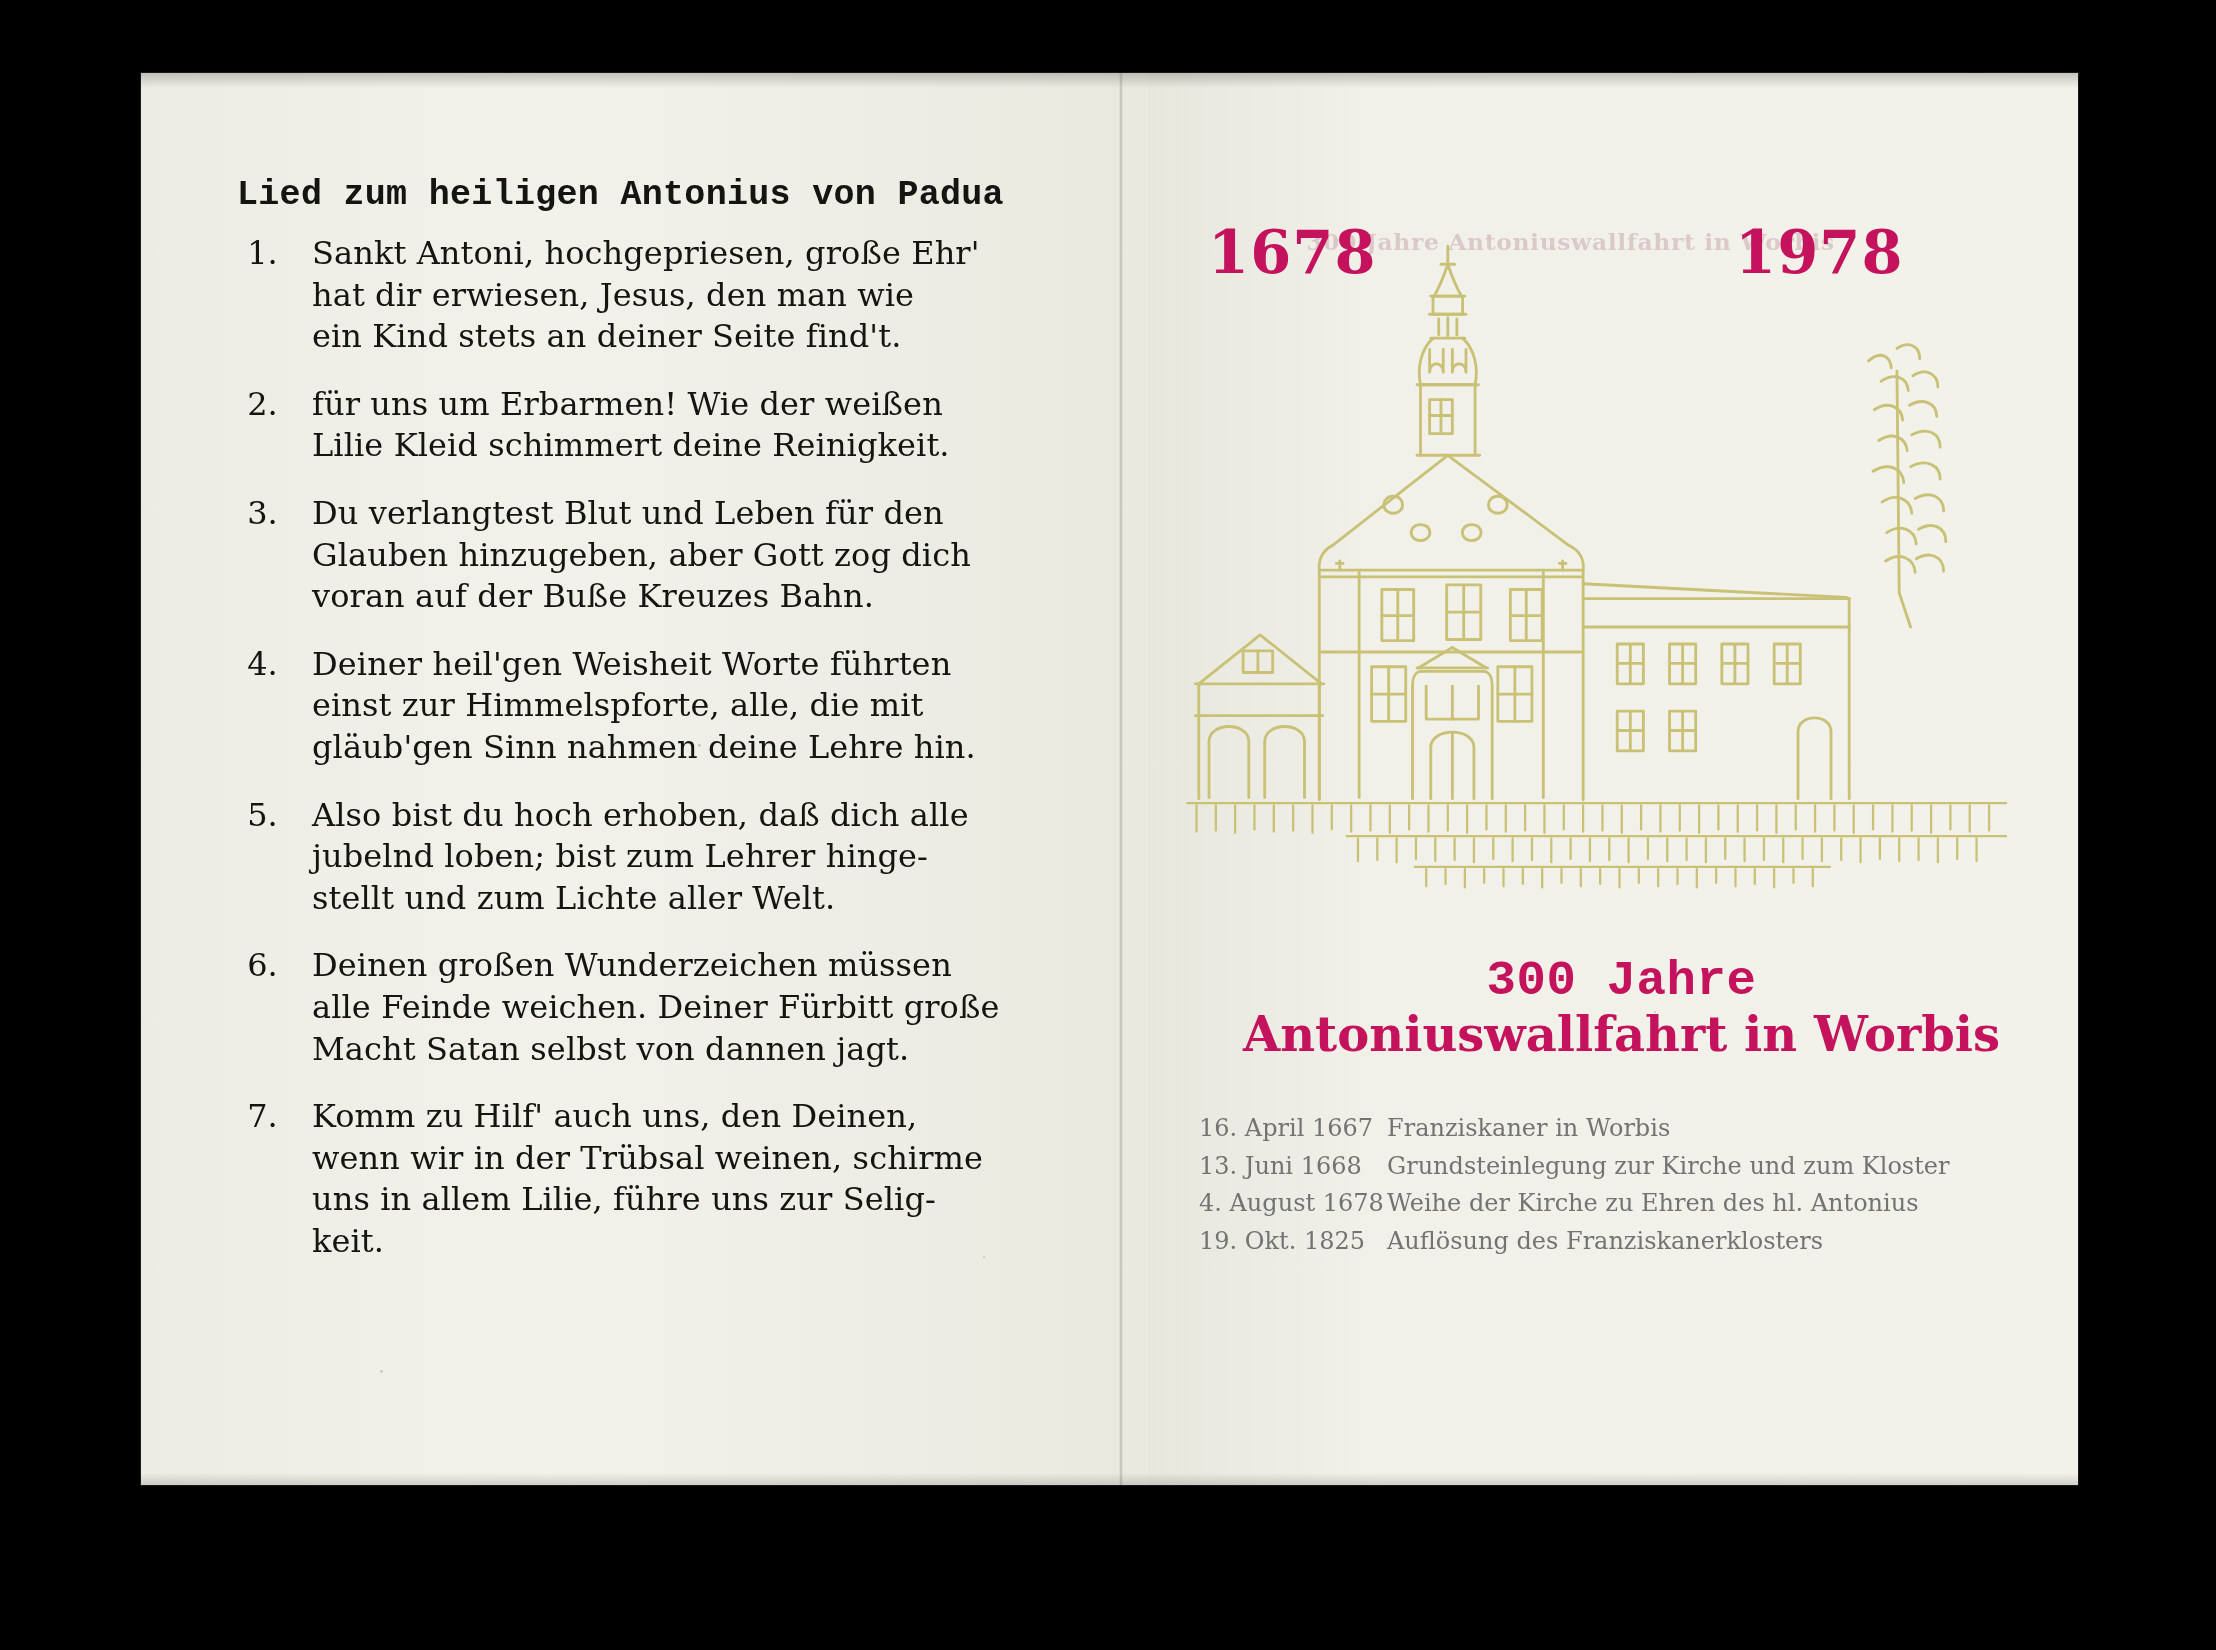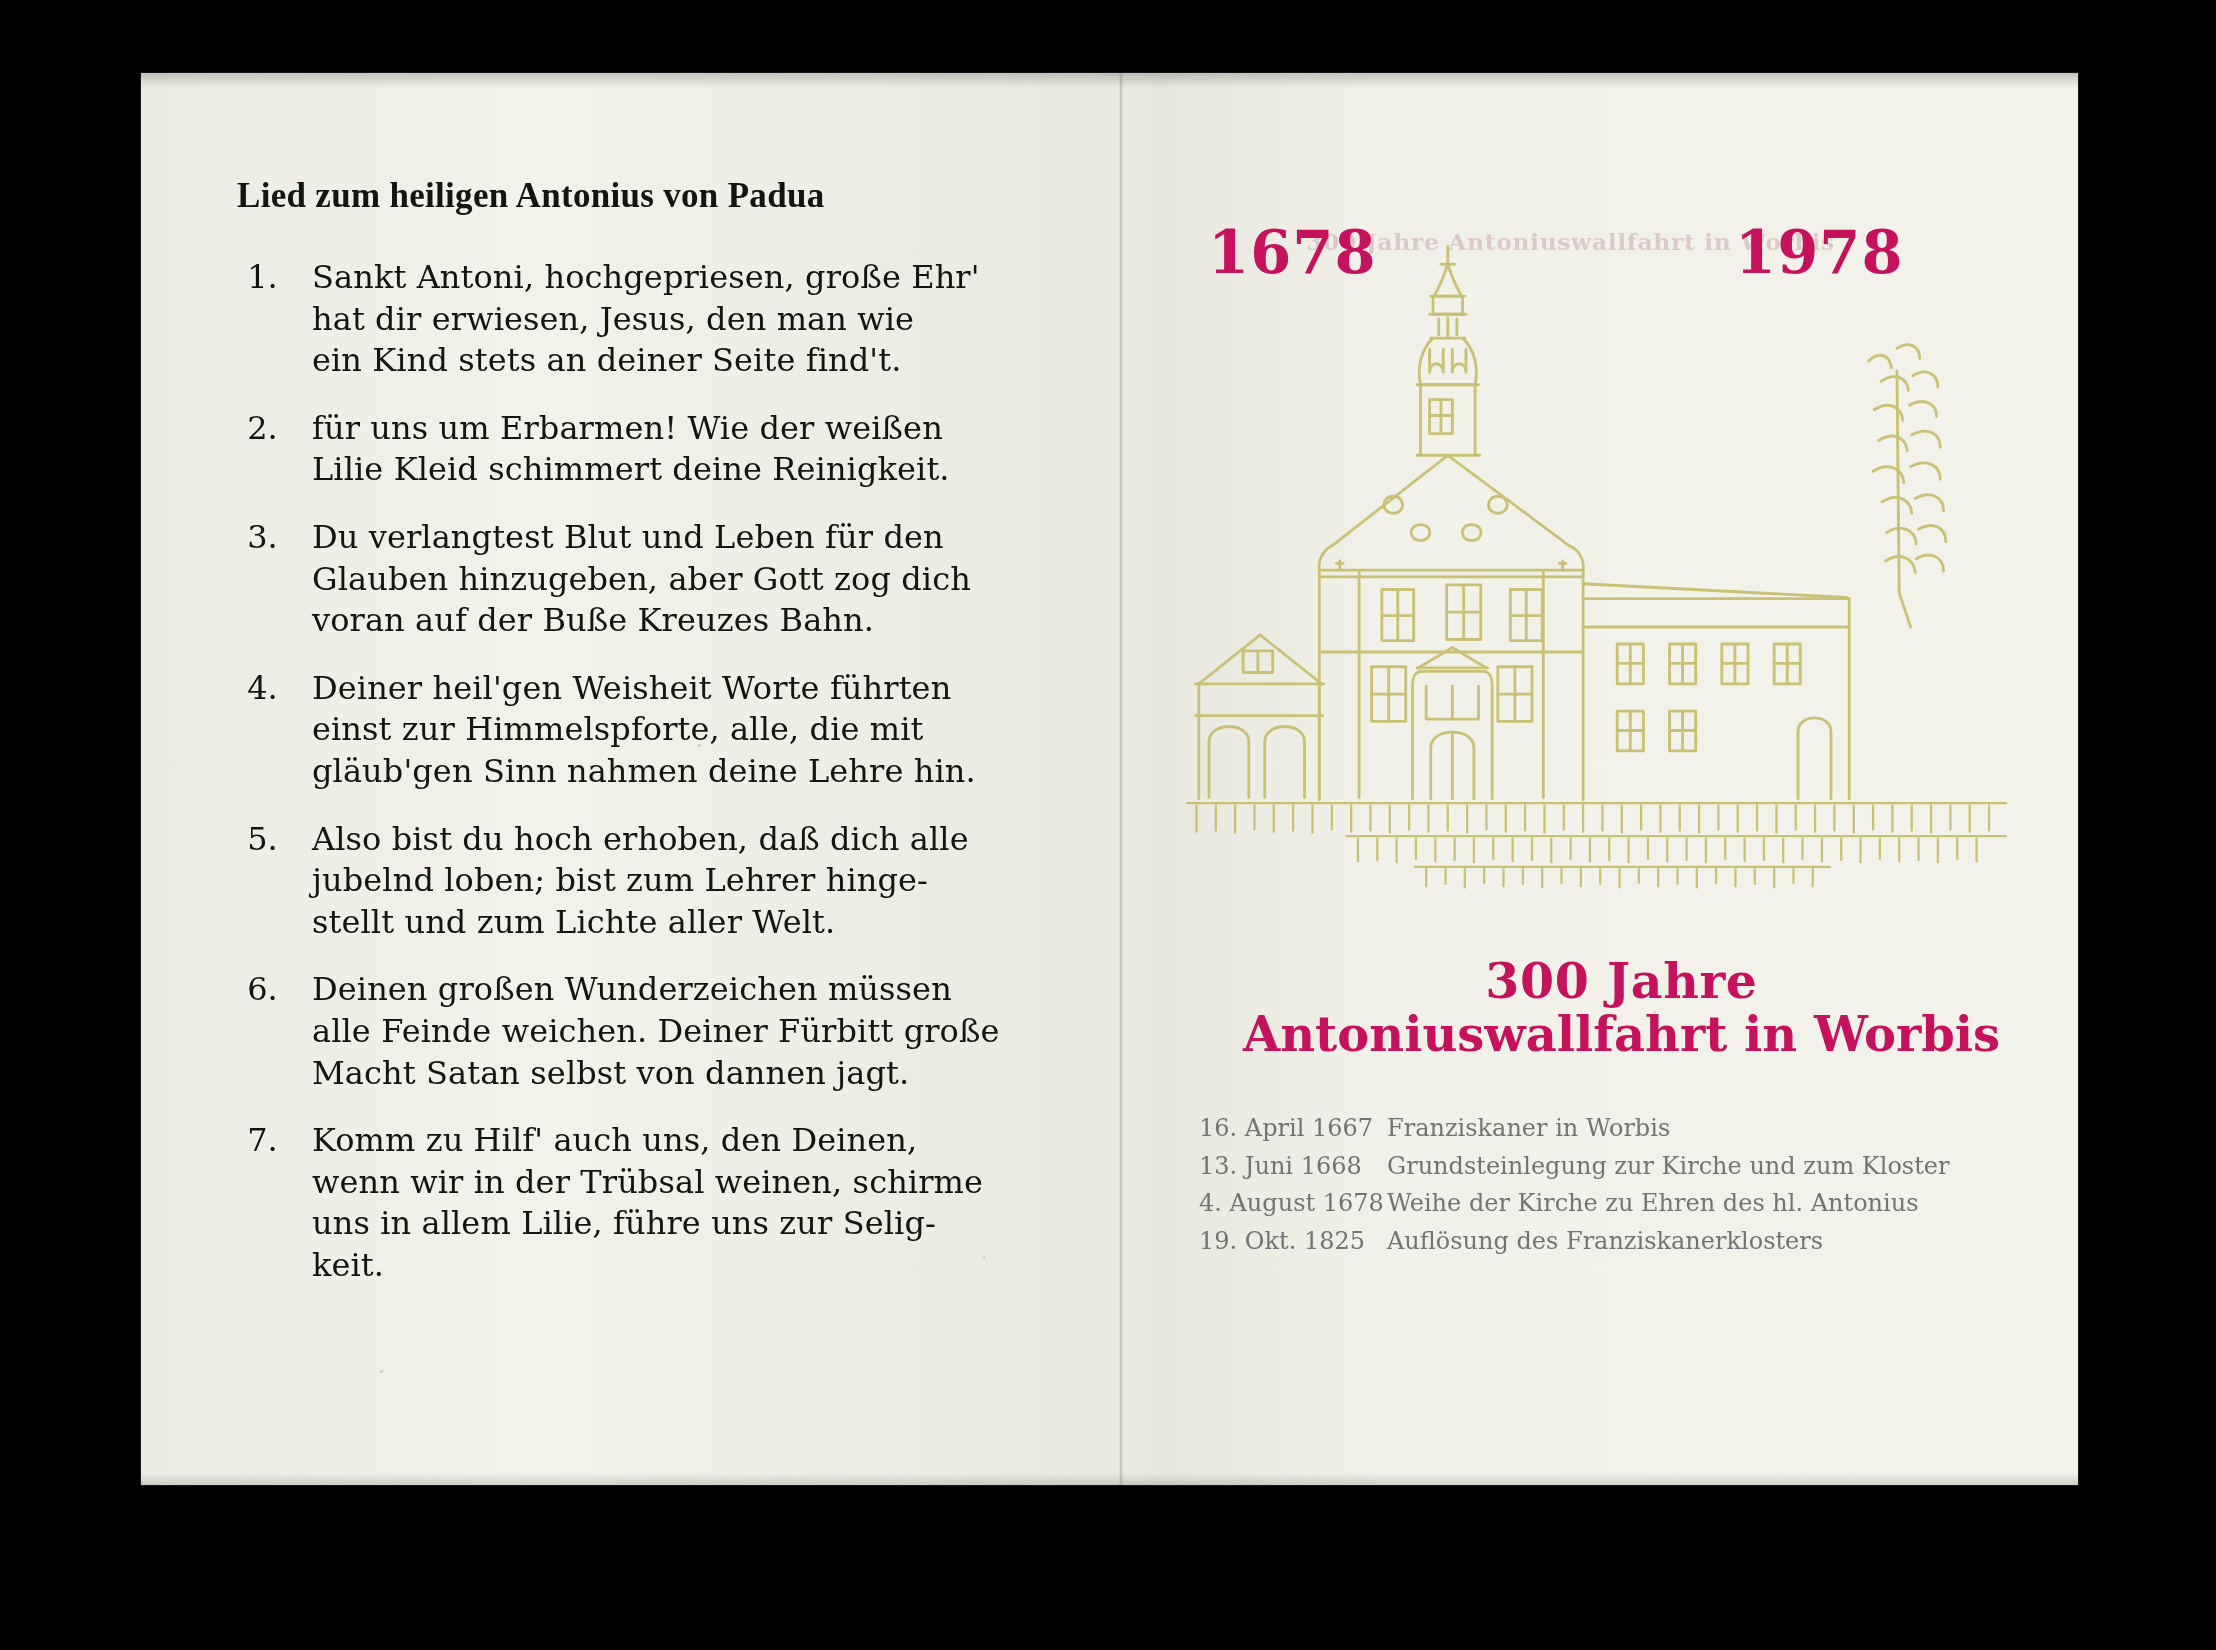--- a/index.html
+++ b/index.html
@@ -73,26 +73,26 @@
 
   
   #left-panel {
     position: absolute;
     left: 96px;
     top: 105px;
     width: 864px;
     color: #141410;
   }
   #hymn-title {
-    font-family: Liberation Serif, serif;
+    font-family: Liberation Mono, monospace;
     font-weight: bold;
     font-size: 35px;
     line-height: 1.0;
     letter-spacing: 0.3px;
-    margin: 0 0 44px 0;
+    margin: 0 0 20px 0;
     white-space: nowrap;
   }
   .verse {
     display: flex;
     margin-bottom: 26px;
   }
   .verse-num {
     width: 55px;
     flex: 0 0 55px;
     font-family: "DejaVu Serif", serif;
@@ -152,20 +152,21 @@
     text-align: center;
     color: #c4125c;
     font-family: "DejaVu Serif", serif;
     font-weight: bold;
   }
   #cover-title .line1 {
     display: block;
     font-size: 49px;
     line-height: 1.08;
     letter-spacing: 0.6px;
+    font-family: Liberation Mono, monospace;
   }
   #cover-title .line2 {
     display: block;
     font-size: 48px;
     line-height: 1.12;
     letter-spacing: 0px;
     white-space: nowrap;
   }
 
   #timeline {

